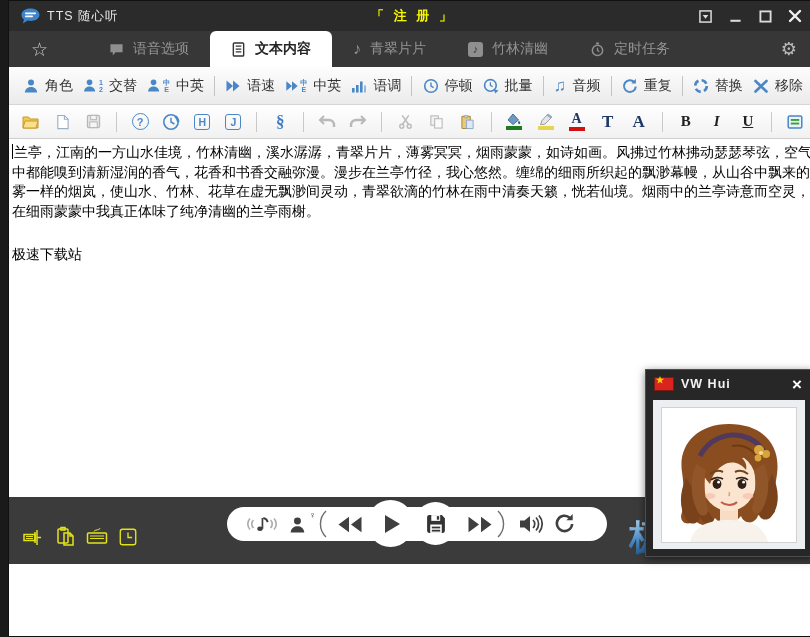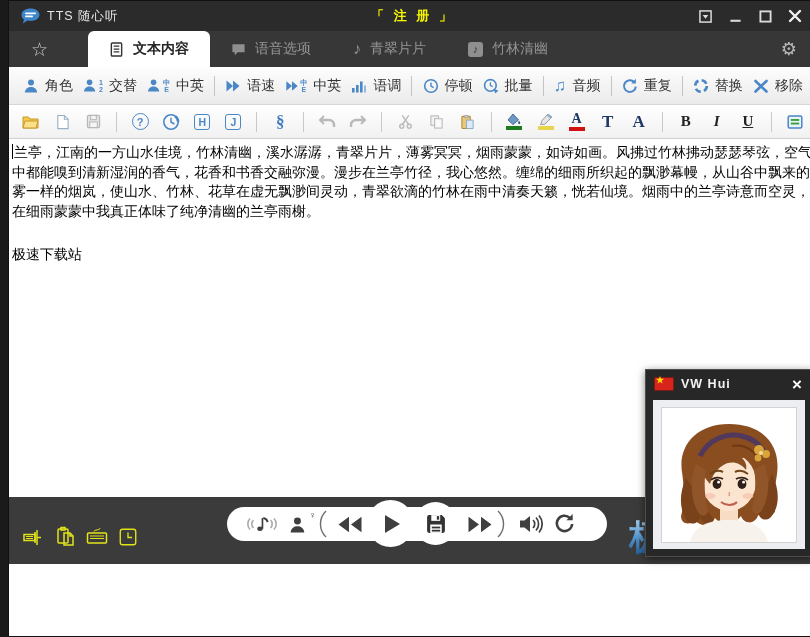--- a/index.html
+++ b/index.html
@@ -121,49 +121,59 @@
         <svg viewBox="0 0 14 14" width="14" height="14">
             <path d="M2 2l10 10M12 2L2 12" stroke="#f0f0f0" stroke-width="2.4" stroke-linecap="round"></path>
           </svg>
       </span>
     </div>
   </div>
 
   <div class="tabbar">
     <span class="star">☆</span>
 
+    <div class="tab">
+      <span class="tabicon">
+        <svg viewBox="0 0 16 16" width="15" height="15">
+            <path d="M1.5 2.5h13v8.5h-7.5L4 14.5v-3.5h-2.5z" fill="#8f8f8f"></path>
+          </svg>
+      </span>
+      <span>语音选项</span>
+    </div>
+
     <div class="tab active">
       <span class="tabicon">
         <svg viewBox="0 0 16 16" width="15" height="15">
             <rect x="2.5" y="1" width="11" height="14" rx="1" fill="none" stroke="#333" stroke-width="1.5"></rect>
             <path d="M5 4.5h6M5 7.5h6M5 10.5h6" stroke="#333" stroke-width="1.3"></path>
           </svg>
       </span>
       <span>文本内容</span>
     </div>
 
     <div class="tab">
-      <span class="tabicon">
-        <svg viewBox="0 0 16 16" width="15" height="15">
-            <path d="M1.5 2.5h13v8.5h-7.5L4 14.5v-3.5h-2.5z" fill="#8f8f8f"></path>
-          </svg>
-      </span>
-      <span>语音选项</span>
-    </div>
-
-    <div class="tab">
       <span class="tabicon noteglyph">♪</span>
       <span>青翠片片</span>
     </div>
 
     <div class="tab">
       <span class="tabicon noteBox">♪</span>
       <span>竹林清幽</span>
     </div>
 
+    <div class="tab">
+      <span class="tabicon">
+        <svg viewBox="0 0 16 16" width="15" height="15">
+            <circle cx="8" cy="9" r="5.5" fill="none" stroke="#8f8f8f" stroke-width="1.6"></circle>
+            <rect x="6.5" y="0.5" width="3" height="2" fill="#8f8f8f"></rect>
+            <path d="M8 6v3l2 1.5" stroke="#8f8f8f" stroke-width="1.4" fill="none"></path>
+          </svg>
+      </span>
+      <span>定时任务</span>
+    </div>
 
     <span class="gear">⚙</span>
   </div>
 
   <div class="toolbar1">
 
     <button class="t1">
       <span class="i">
         <svg viewBox="0 0 16 16" width="16" height="16" fill="#4a87c7">
             <circle cx="8" cy="4.6" r="3"></circle>

